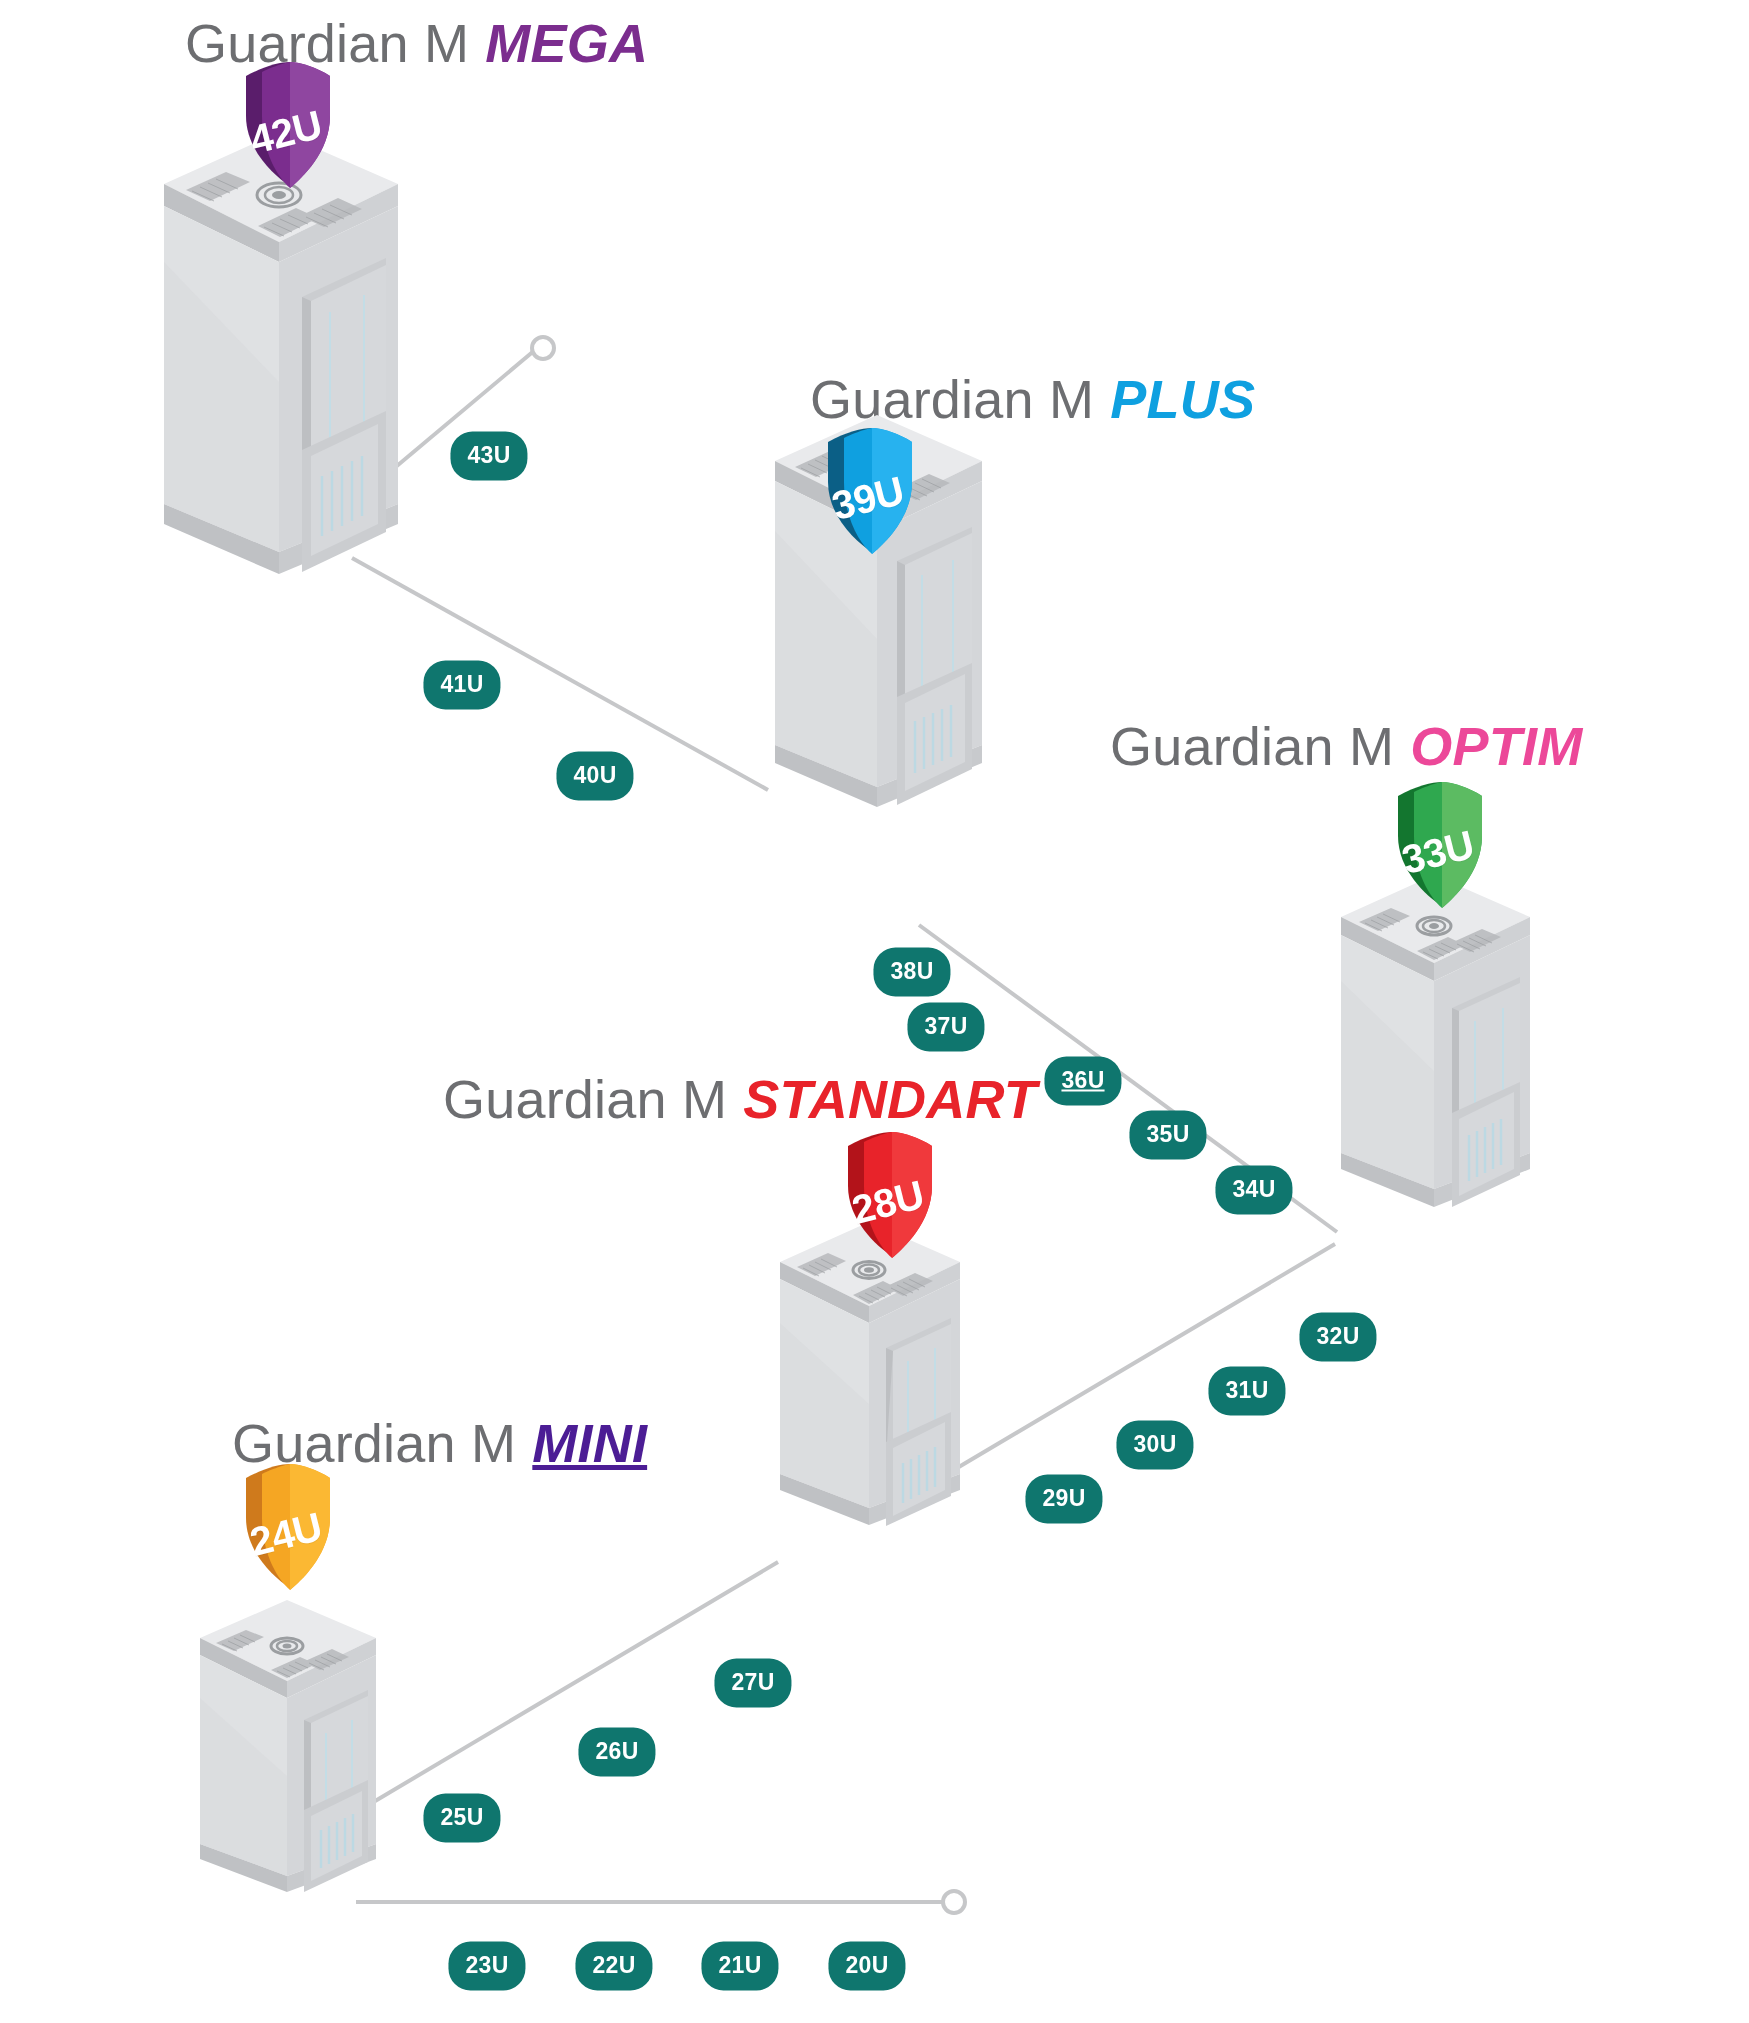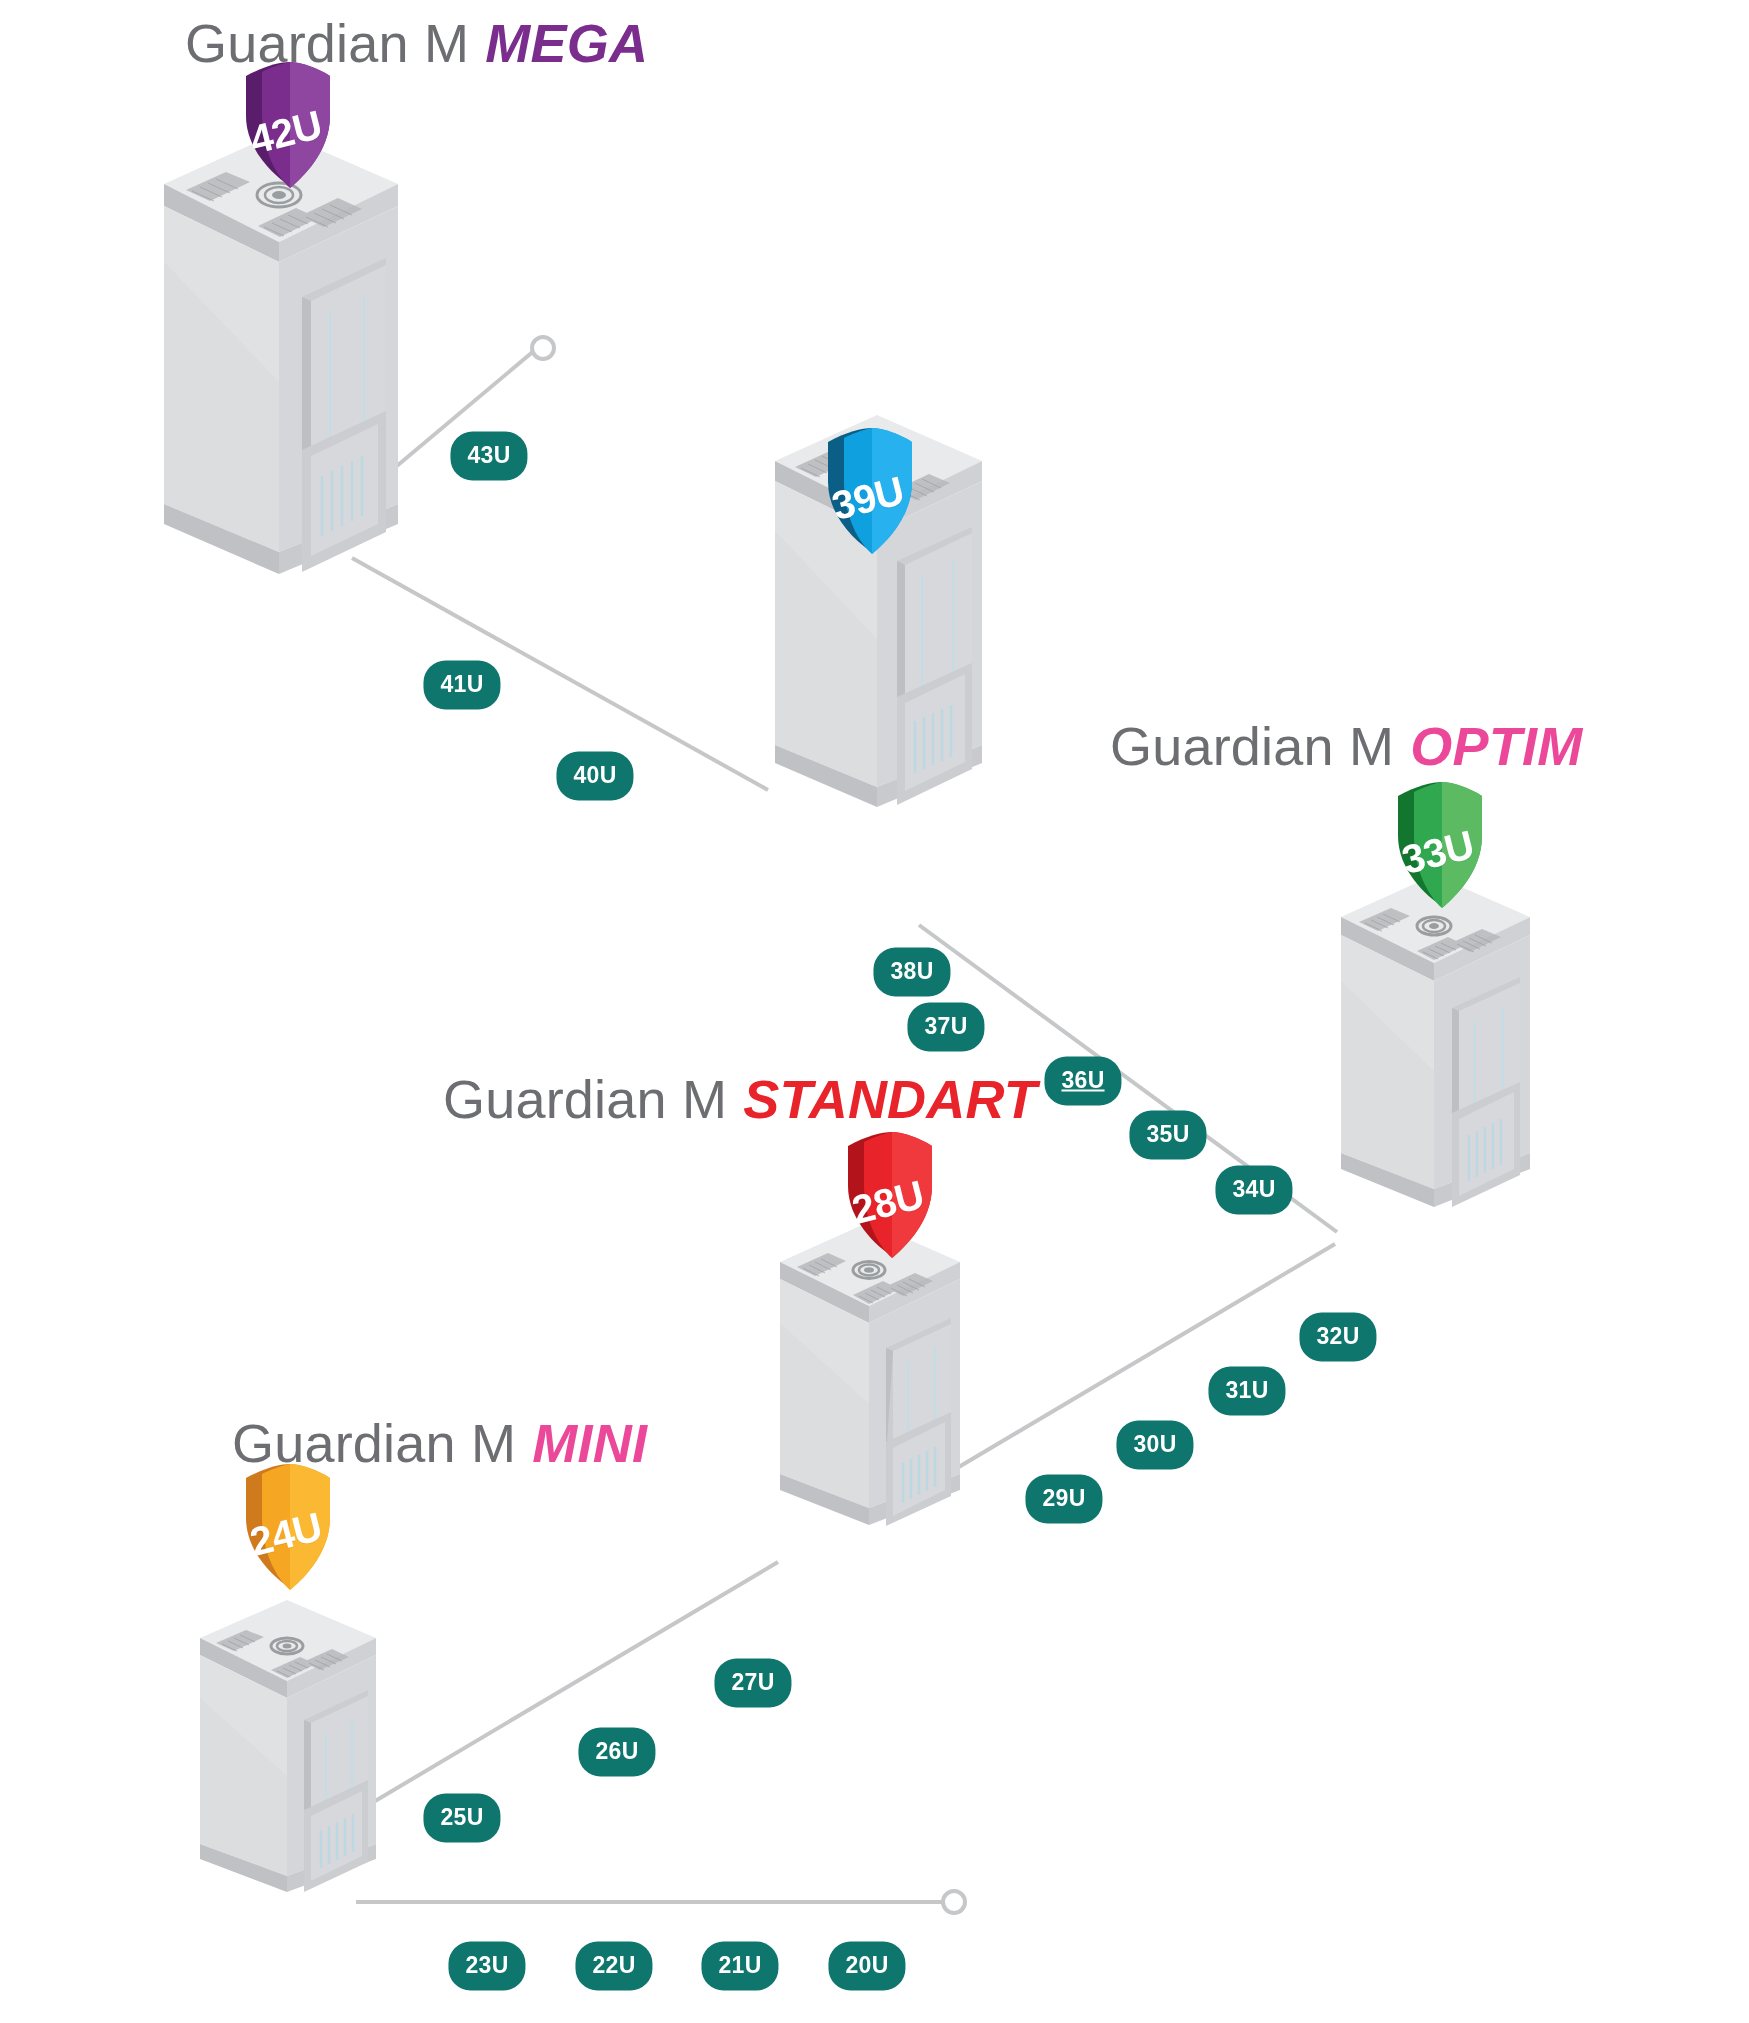--- a/index.html
+++ b/index.html
@@ -125,20 +125,23 @@
 
   <div class="shield" style="left:228px;top:58px;">
     <svg width="120" height="140" viewBox="0 0 120 140">
       <path d="M18 18 C36 8 52 4 62 4 L62 128 C46 118 18 92 18 58 Z" fill="#5a1d6b"></path>
       <path d="M34 14 C50 6 62 4 62 4 C72 4 90 10 102 18 L102 58 C102 94 74 120 62 130 C50 120 34 94 34 58 Z" fill="#7b2d8e"></path>
       <path d="M62 4 C72 4 90 10 102 18 L102 58 C102 94 74 120 62 130 Z" fill="#8f46a0"></path>
     </svg>
     <div class="badge-num" style="left:22px;top:52px;">42U</div>
   </div>
 
+  <div class="product-title" style="left:810px;top:368px;">
+    <span>Guardian M</span><span class="model" style="color:#0fa0e0;">PLUS</span>
+  </div>
 
   <div class="cabinet" style="left:763px;top:415px;">
     <svg width="230" height="400" viewBox="0 0 230 400">
       <g>
         <polygon points="12,46 114,0 219,46 114,97" fill="#e9eaec"></polygon>
         <polygon points="12,46 114,97 114,116 12,66" fill="#bfc1c4"></polygon>
         <polygon points="219,46 114,97 114,116 219,66" fill="#cfd1d4"></polygon>
         <polygon points="12,66 114,116 114,372 12,330" fill="#dfe1e3"></polygon>
         <polygon points="114,116 219,66 219,330 114,372" fill="#d4d6d9"></polygon>
         <polygon points="12,330 114,372 114,392 12,348" fill="#bfc1c4"></polygon>
@@ -321,21 +324,21 @@
   <div class="shield" style="left:830px;top:1128px;">
     <svg width="120" height="140" viewBox="0 0 120 140">
       <path d="M18 18 C36 8 52 4 62 4 L62 128 C46 118 18 92 18 58 Z" fill="#b3131a"></path>
       <path d="M34 14 C50 6 62 4 62 4 C72 4 90 10 102 18 L102 58 C102 94 74 120 62 130 C50 120 34 94 34 58 Z" fill="#e8232a"></path>
       <path d="M62 4 C72 4 90 10 102 18 L102 58 C102 94 74 120 62 130 Z" fill="#f0393c"></path>
     </svg>
     <div class="badge-num" style="left:22px;top:52px;">28U</div>
   </div>
 
   <div class="product-title" style="left:232px;top:1412px;">
-    <span>Guardian M</span><span class="model" style="color:#ec4899;">MINI</span>
+    <span>Guardian M</span><span class="model" style="color:#4c1d95;text-decoration:underline;">MINI</span>
   </div>
 
   <div class="cabinet" style="left:190px;top:1600px;">
     <svg width="195" height="300" viewBox="0 0 195 300">
       <g>
         <polygon points="10,38 97,0 186,38 97,81" fill="#e9eaec"></polygon>
         <polygon points="10,38 97,81 97,98 10,55" fill="#bfc1c4"></polygon>
         <polygon points="186,38 97,81 97,98 186,55" fill="#cfd1d4"></polygon>
         <polygon points="10,55 97,98 97,276 10,244" fill="#dfe1e3"></polygon>
         <polygon points="97,98 186,55 186,244 97,276" fill="#d4d6d9"></polygon>

